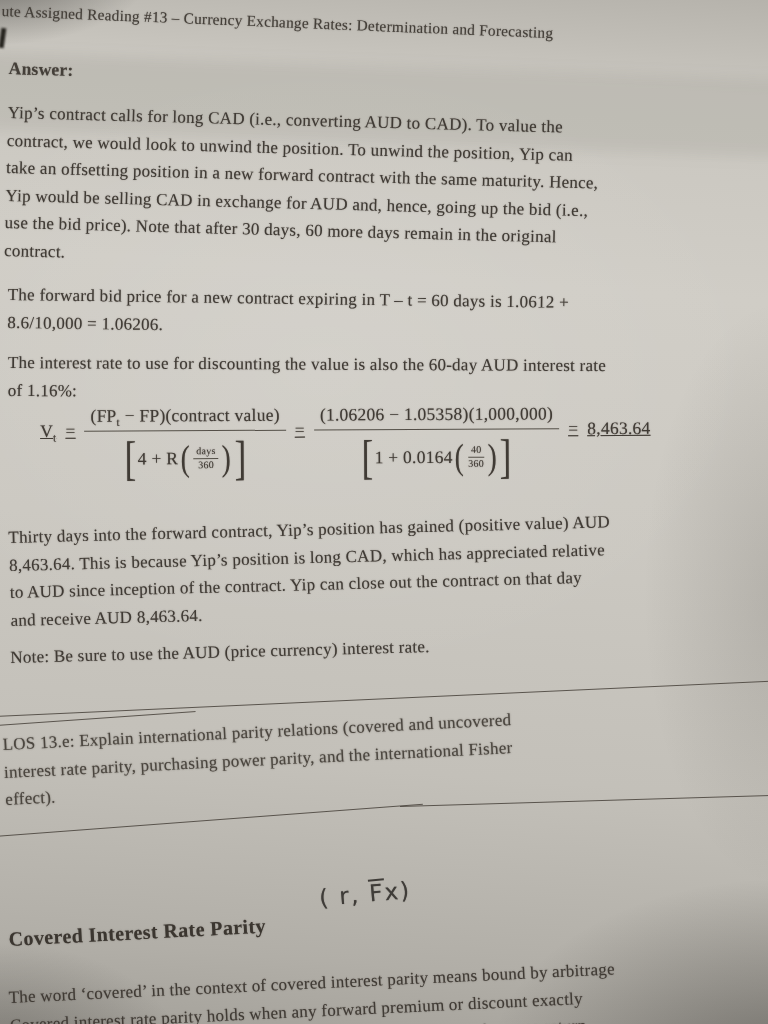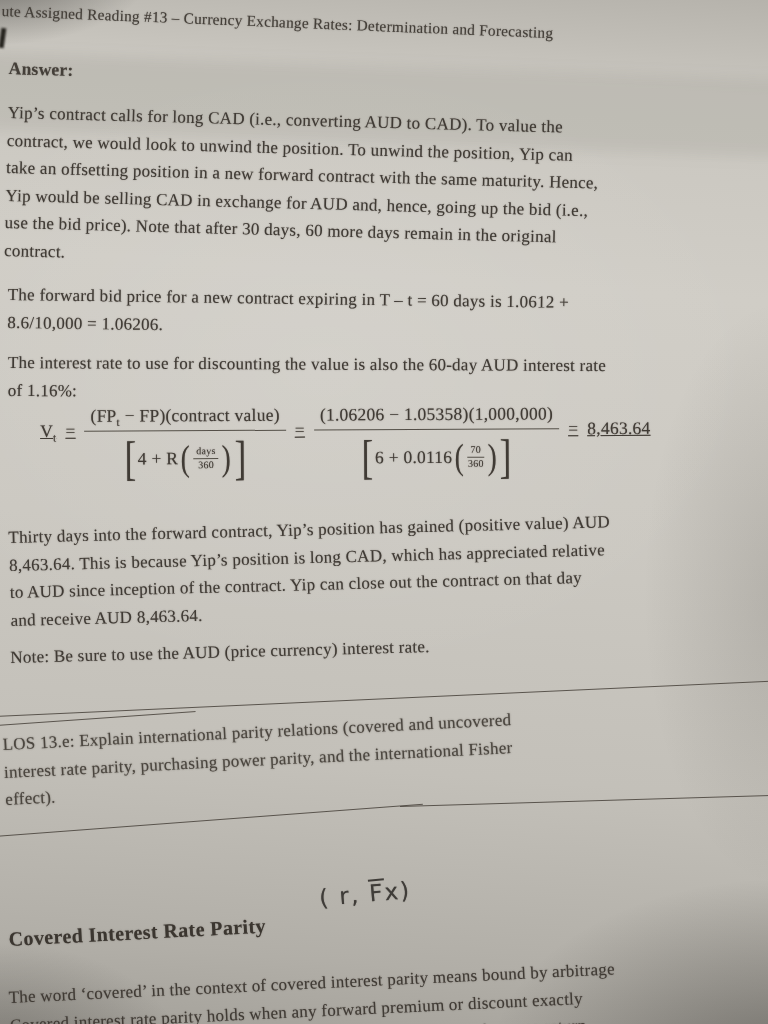--- a/index.html
+++ b/index.html
@@ -107,24 +107,24 @@
         <span class="bigb">]</span>
       </span>
     </span>
 
     <span class="mid">=</span>
 
     <span class="frac">
       <span class="num">(1.06206 − 1.05358)(1,000,000)</span>
       <span class="den">
         <span class="bigb">[</span>
-        <span>6 + 0.0116</span>
+        <span>1 + 0.0164</span>
         <span class="bigp">(</span>
         <span class="ifrac">
-            <span class="inum">70</span>
+            <span class="inum">40</span>
             <span>360</span>
           </span>
         <span class="bigp">)</span>
         <span class="bigb">]</span>
       </span>
     </span>
 
     <span class="mid">=</span>
     <span class="mid">8,463.64</span>
   </div>

